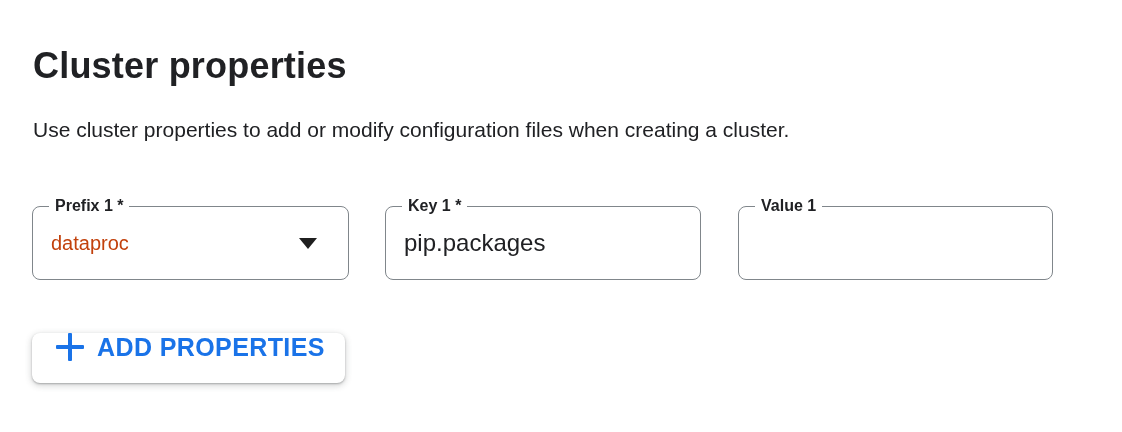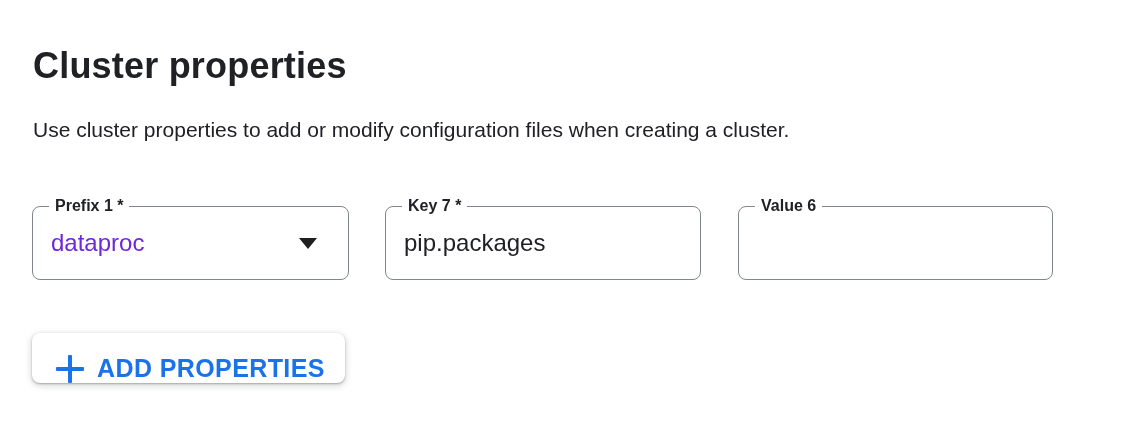--- a/index.html
+++ b/index.html
@@ -67,22 +67,22 @@
     white-space: nowrap;
   }
 
   .select-display {
     position: absolute;
     left: 18px;
     top: 0;
     height: 100%;
     display: flex;
     align-items: center;
-    font-size: 24px;
-    color: #6d28d9;
+    font-size: 20px;
+    color: #c2410c;
     white-space: nowrap;
   }
 
   .dropdown-arrow {
     position: absolute;
     right: 31px;
     top: 50%;
     margin-top: -5px;
     width: 0;
     height: 0;
@@ -114,21 +114,21 @@
     position: absolute;
     left: 32px;
     top: 333px;
     width: 313px;
     height: 50px;
     background: #ffffff;
     border: none;
     border-radius: 8px;
     box-shadow: 0 1px 2px rgba(60,64,67,0.35), 0 2px 6px 1px rgba(60,64,67,0.2);
     display: flex;
-    align-items: flex-end;
+    align-items: flex-start;
     padding: 0 0 0 24px;
     box-sizing: border-box;
     cursor: pointer;
     font-family: "Liberation Sans", sans-serif;
   }
   .plus-icon {
     position: relative;
     width: 28px;
     height: 28px;
     margin-right: 13px;
@@ -171,26 +171,26 @@
 
   <p class="page-description">Use cluster properties to add or modify configuration files when creating a cluster.</p>
 
   <div class="field field-prefix" role="combobox">
     <span class="field-label">Prefix 1 *</span>
     <span class="select-display">dataproc</span>
     <span class="dropdown-arrow"></span>
   </div>
 
   <div class="field field-key">
-    <span class="field-label">Key 7 *</span>
+    <span class="field-label">Key 1 *</span>
     <input class="field-input" type="text" value="pip.packages" style="">
   </div>
 
   <div class="field field-value">
-    <span class="field-label">Value 6</span>
+    <span class="field-label">Value 1</span>
   </div>
 
   <button class="add-btn">
     <span class="plus-icon"></span>
     <span class="add-btn-label">ADD PROPERTIES</span>
   </button>
 
 </div>
 
 </body></html>

